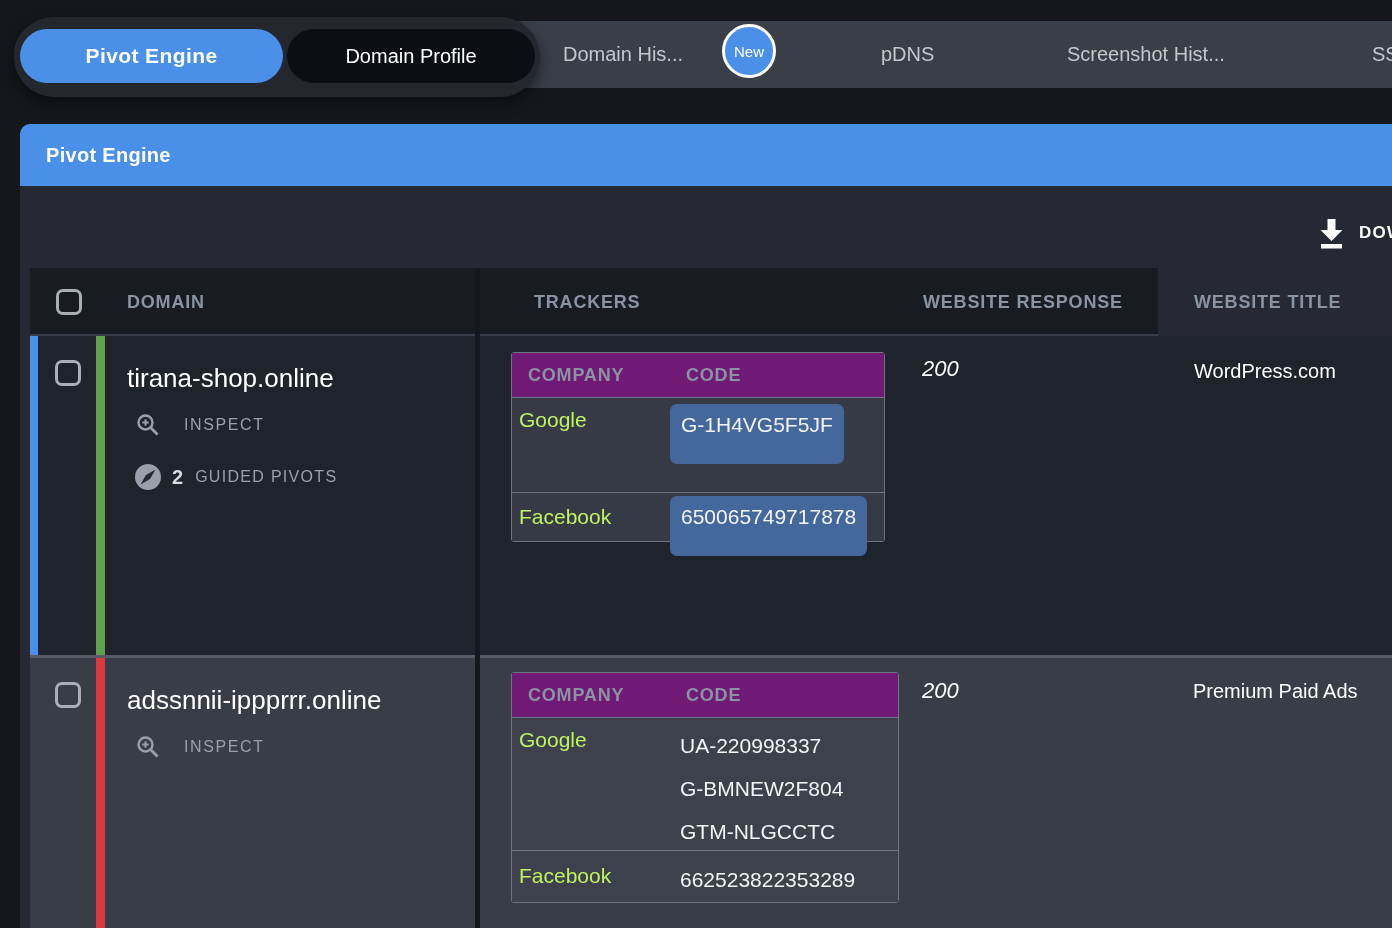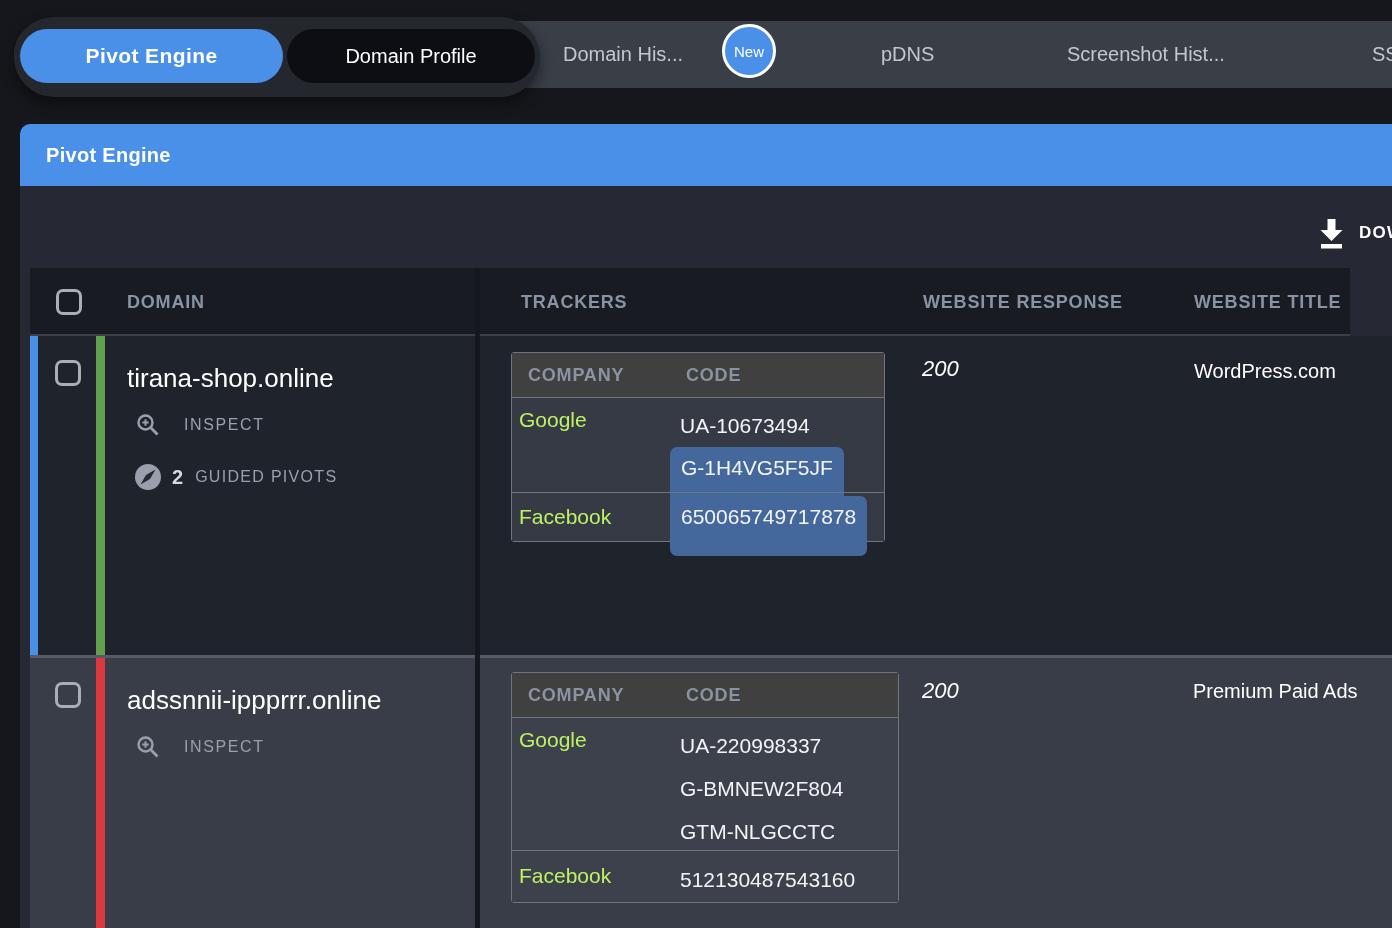--- a/index.html
+++ b/index.html
@@ -47,21 +47,21 @@
     position:absolute; left:20px; top:186px; width:1372px; height:742px;
     background:#262933;
   }
   .download-btn {
     position:absolute; left:1318px; top:213px; height:40px;
     display:flex; align-items:center; gap:14px; cursor:pointer; white-space:nowrap;
   }
   .download-btn span { font-size:17px; font-weight:bold; letter-spacing:1.2px; }
   
   .thead {
-    position:absolute; left:30px; top:268px; width:1320px; height:68px;
+    position:absolute; left:30px; top:268px; width:1128px; height:68px;
     background:#181b22; border-bottom:2px solid #3a404b;
   }
   .th {
     position:absolute; top:0; height:68px; line-height:68px;
     font-size:18px; font-weight:bold; letter-spacing:.8px; color:#8a93a3;
     white-space:nowrap;
   }
   .checkbox {
     width:26px; height:26px; border:3px solid #a9aeb7; border-radius:7px;
     background:transparent; cursor:pointer;
@@ -87,21 +87,21 @@
     color:#9aa0ab; font-size:16px; letter-spacing:1.3px;
   }
   .pivots b { color:#d6d9dd; font-size:20px; letter-spacing:0; margin-right:2px; }
   .resp { position:absolute; left:892px; font-size:22px; color:#fff;font-style:italic; }
   .wtitle { position:absolute; font-size:20px; color:#fff; white-space:nowrap; }
   
   .subtable {
     position:absolute; left:481px; border:1.5px solid #6e7582; border-radius:3px;
   }
   .sub-head {
-    position:relative; height:45px; background:#404040; line-height:45px;
+    position:relative; height:45px; background:#701a75; line-height:45px;
     border-bottom:1.5px solid #6e7582;
     font-size:18px; font-weight:bold; letter-spacing:.8px; color:#8a93a3;
   }
   .sub-head .c1 { position:absolute; left:16px; }
   .sub-head .c2 { position:absolute; left:174px; }
   .sub-body-1 { background:#353a45; }
   .sub-body-2 { background:#3c414b; }
   .sub-row { position:relative; display:flex; padding-left:7px; }
   .sub-row + .sub-row { border-top:1.5px solid #6e7582; }
   .sub-company { width:161px; font-size:21px; color:#bef264; padding-top:10px; }
@@ -137,21 +137,21 @@
   <svg width="27" height="33" viewBox="0 0 27 33">
     <path d="M9.5 2h8v11h7L13.5 24 2.5 13h7z" fill="#fff"></path>
     <rect x="3" y="27" width="21" height="4.5" fill="#fff"></rect>
   </svg>
   <span>DOWNLOAD</span>
 </div>
 
 <div class="thead">
   <div class="checkbox" style="position:absolute;left:26px;top:21px"></div>
   <div class="th" style="left:97px">DOMAIN</div>
-  <div class="th" style="left:491px">TRACKERS</div>
+  <div class="th" style="left:504px">TRACKERS</div>
   <div class="th" style="left:893px">WEBSITE RESPONSE</div>
   <div class="th" style="left:1164px">WEBSITE TITLE</div>
 </div>
 
 <div class="row row-1">
   <div class="sel-bar" style="background: rgb(74, 144, 232);"></div>
   <div class="checkbox"></div>
   <div class="status-bar" style="background: rgb(96, 160, 79);"></div>
   <div class="domain-name" style="top:27px">tirana-shop.online</div>
   <div class="inspect" style="left:106px;top:77px">
@@ -174,21 +174,20 @@
 
   <div class="subtable" style="top:16px;width:374px">
     <div class="sub-head">
       <span class="c1">COMPANY</span>
       <span class="c2">CODE</span>
     </div>
     <div class="sub-body-1">
       <div class="sub-row" style="height:94px">
         <div class="sub-company">Google</div>
         <div class="sub-codes" style="padding-top:6px">
-          <div class="code-plain">UA-10673494</div>
           <div class="code-pill" style="background: rgb(69, 104, 156);">G-1H4VG5F5JF</div>
         </div>
       </div>
       <div class="sub-row" style="height:49px">
         <div class="sub-company" style="padding-top:12px">Facebook</div>
         <div class="sub-codes" style="padding-top:3px">
           <div class="code-pill" style="background: rgb(69, 104, 156);">650065749717878</div>
         </div>
       </div>
     </div>
@@ -224,21 +223,21 @@
         <div class="sub-company">Google</div>
         <div class="sub-codes" style="padding-top:6px">
           <div class="code-plain">UA-220998337</div>
           <div class="code-plain">G-BMNEW2F804</div>
           <div class="code-plain">GTM-NLGCCTC</div>
         </div>
       </div>
       <div class="sub-row" style="height:52px">
         <div class="sub-company" style="padding-top:13px">Facebook</div>
         <div class="sub-codes" style="padding-top:7px">
-          <div class="code-plain">512130487543160</div>
+          <div class="code-plain">662523822353289</div>
         </div>
       </div>
     </div>
   </div>
 
   <div class="resp" style="top:20px">200</div>
   <div class="wtitle" style="left:1163px;top:22px">Premium Paid Ads</div>
 </div>
 
 <div class="col-divider"></div>

